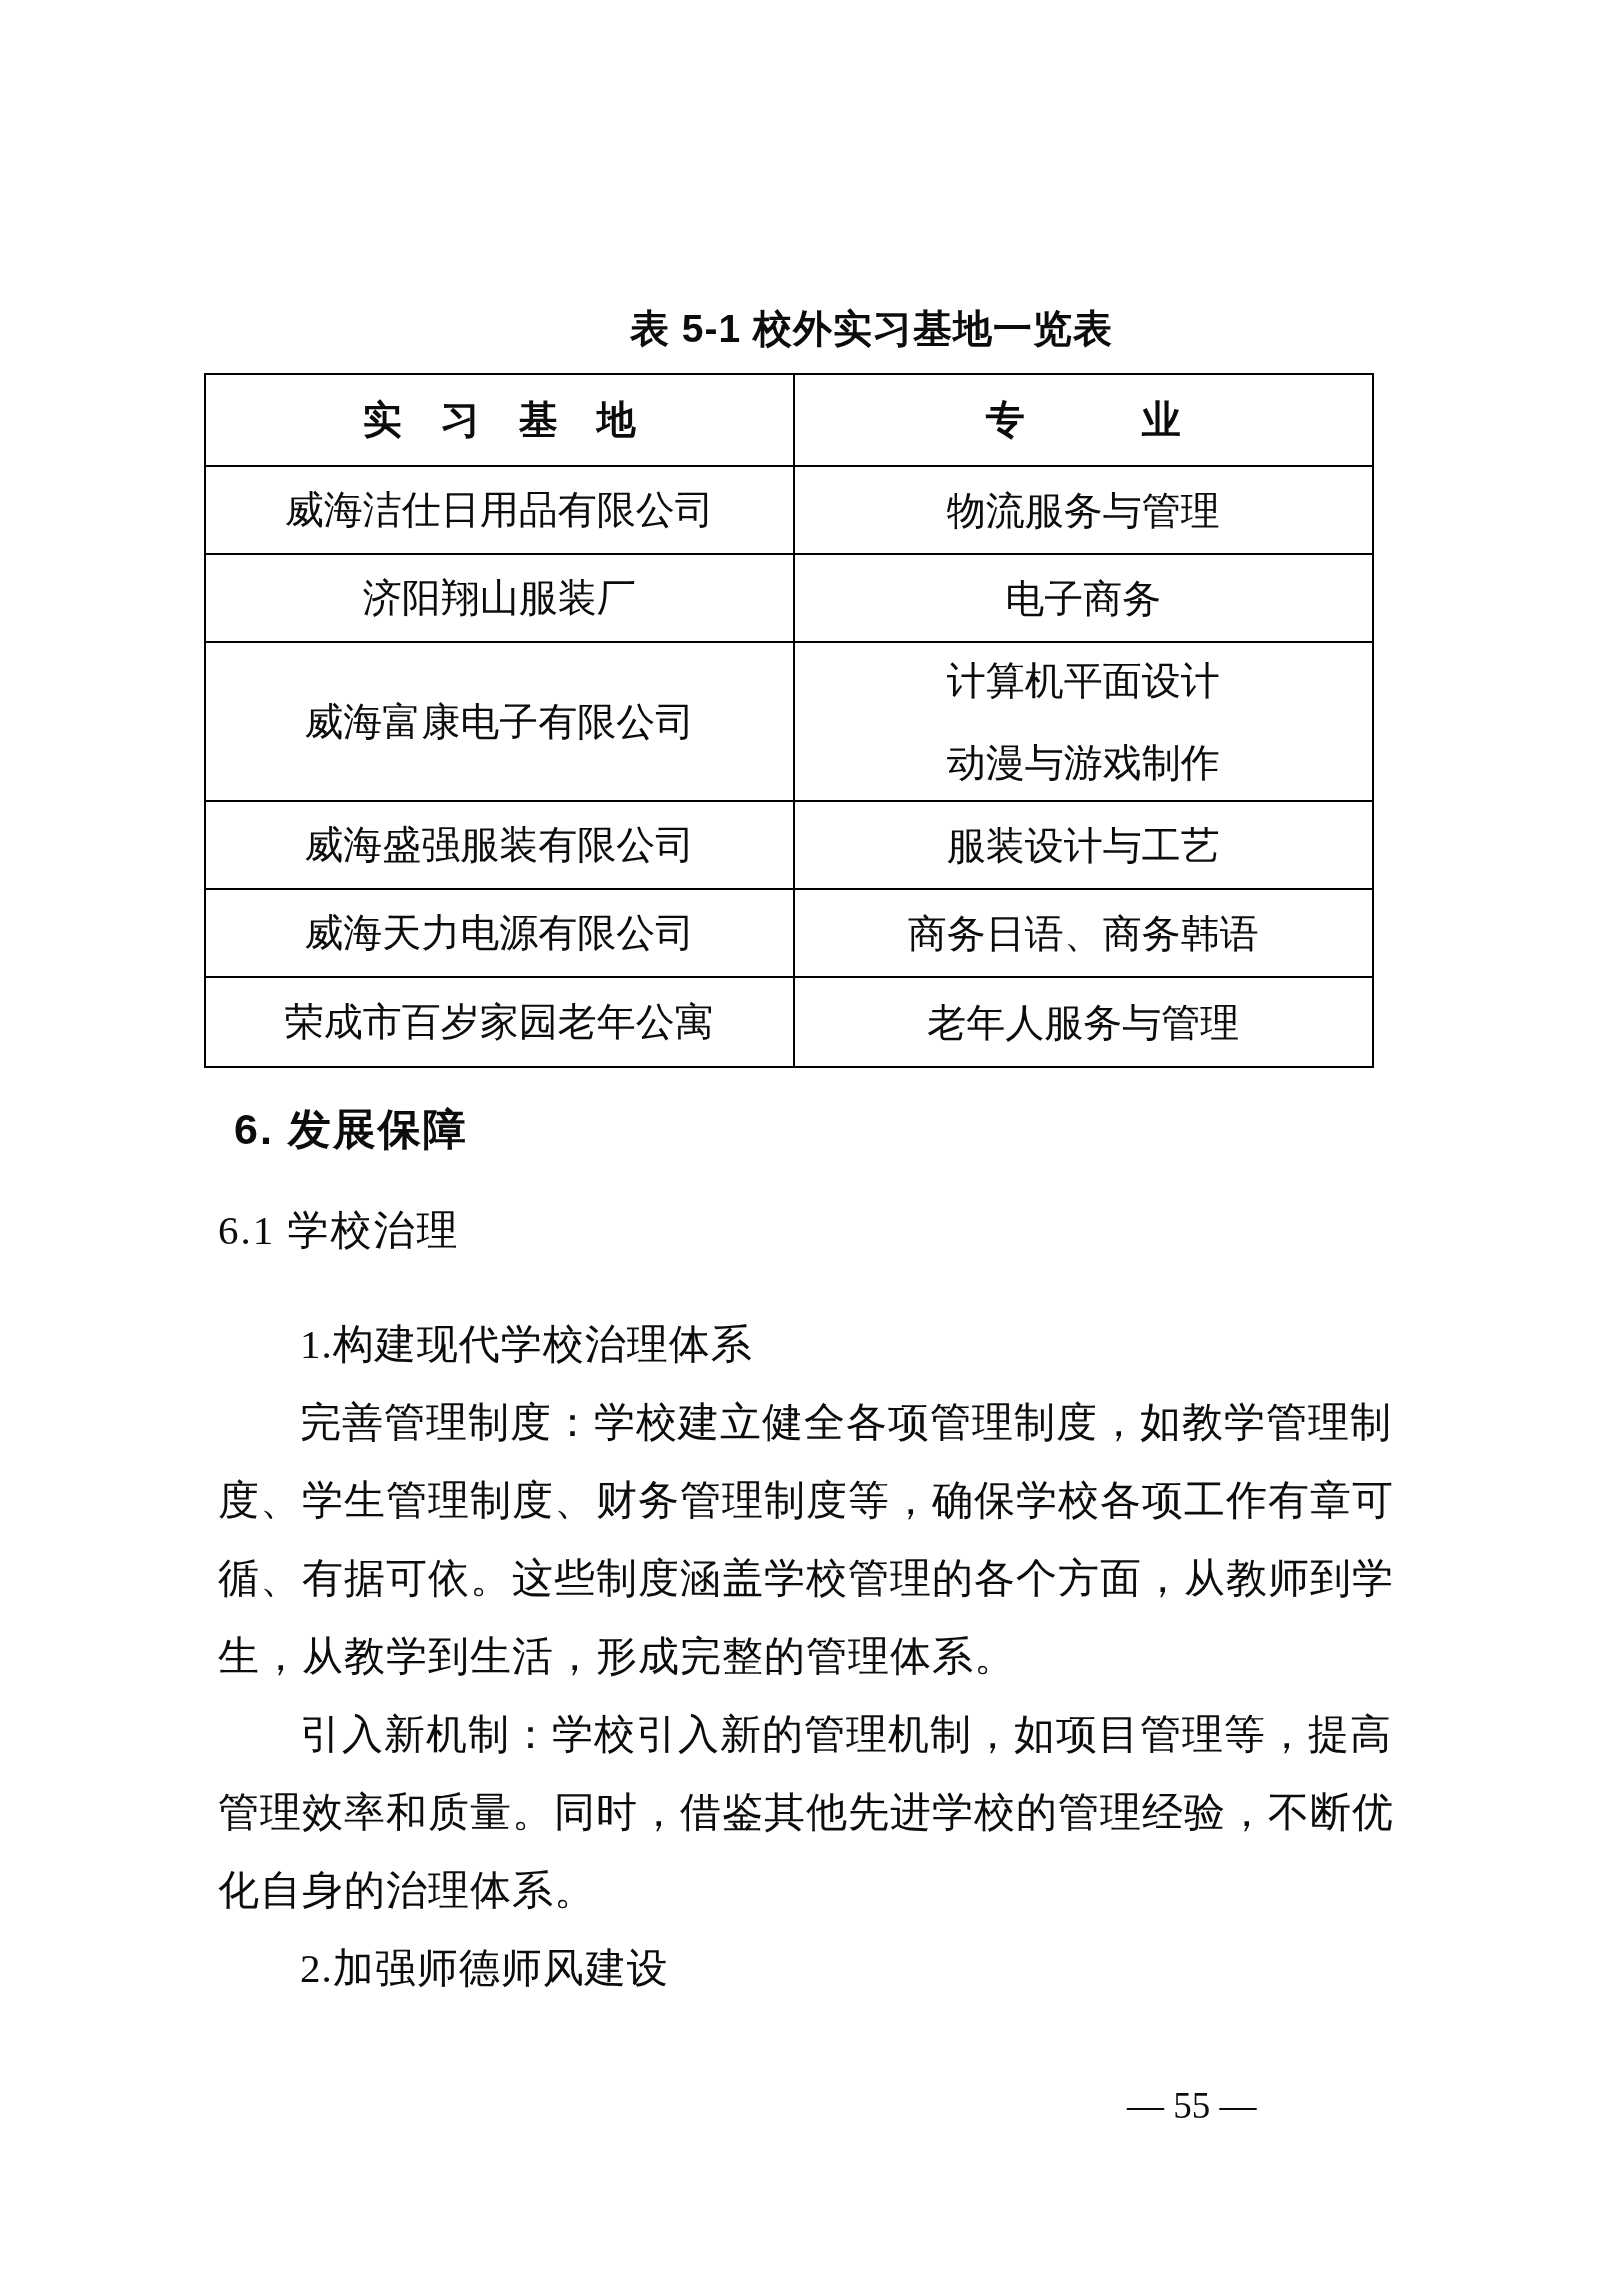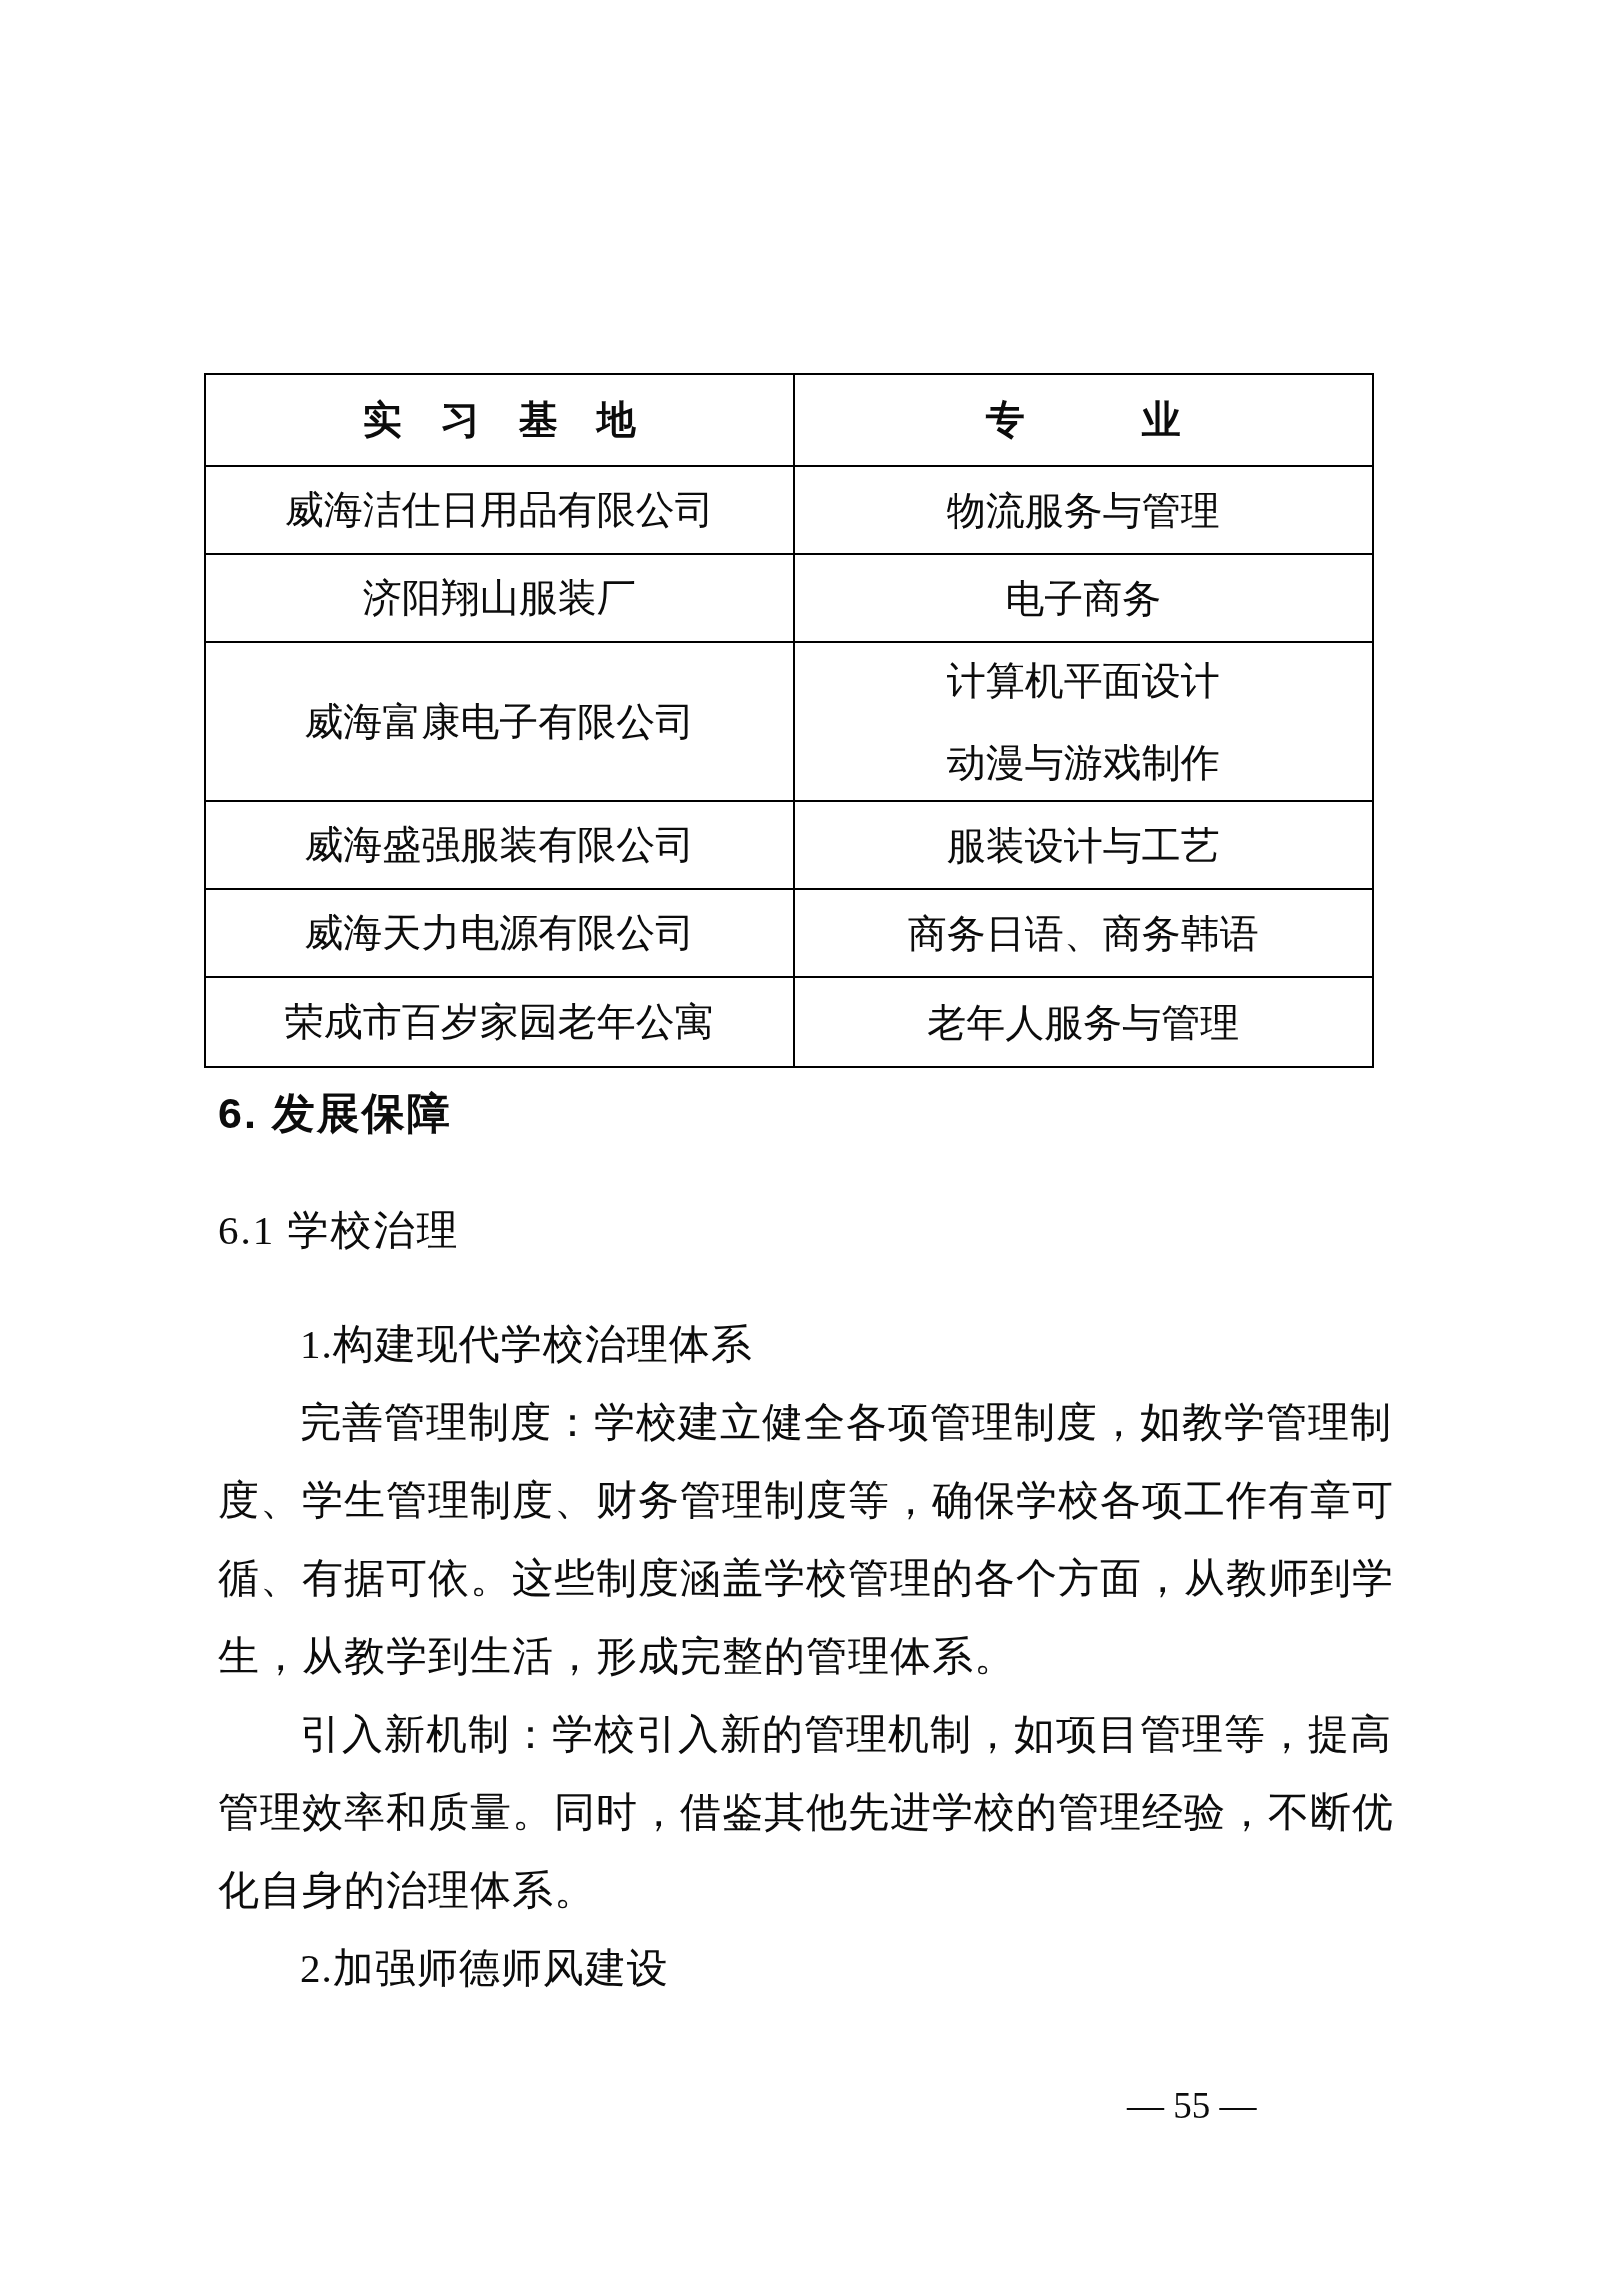--- a/index.html
+++ b/index.html
@@ -50,21 +50,21 @@
   .bases-table tbody tr:nth-child(4) { height:78px; }
   .bases-table tbody tr:nth-child(5) { height:84px; }
   .bases-table tbody tr:nth-child(6) { height:90px; }
   .col-base { width:50.4%; }
   .major-line { line-height:43px; }
   .major-line + .major-line { margin-top:39px; }
 
   
   .section-heading {
     position:absolute; left:218px; top:1088px;
-    margin:0;
+    margin:16px;
     font-size:43px; line-height:51px;
     font-weight:bold;
     font-family:"Liberation Sans","DejaVu Sans",sans-serif;
     letter-spacing:2px;
     white-space:nowrap;
   }
   .subsection-heading {
     position:absolute; left:218px; top:1205px;
     margin:0;
     font-size:41px; line-height:51px;
@@ -93,20 +93,21 @@
     width:343px;
     font-size:37px; line-height:43px;
     white-space:nowrap;
   }
 </style>
 </head>
 <body>
 
 <div class="page">
 
+  <div class="table-caption">表 5-1 校外实习基地一览表</div>
 
   <table class="bases-table">
     <colgroup>
       <col class="col-base">
       <col class="col-major">
     </colgroup>
     <thead>
       <tr>
         <th>实　习　基　地</th>
         <th>专　　　业</th>

